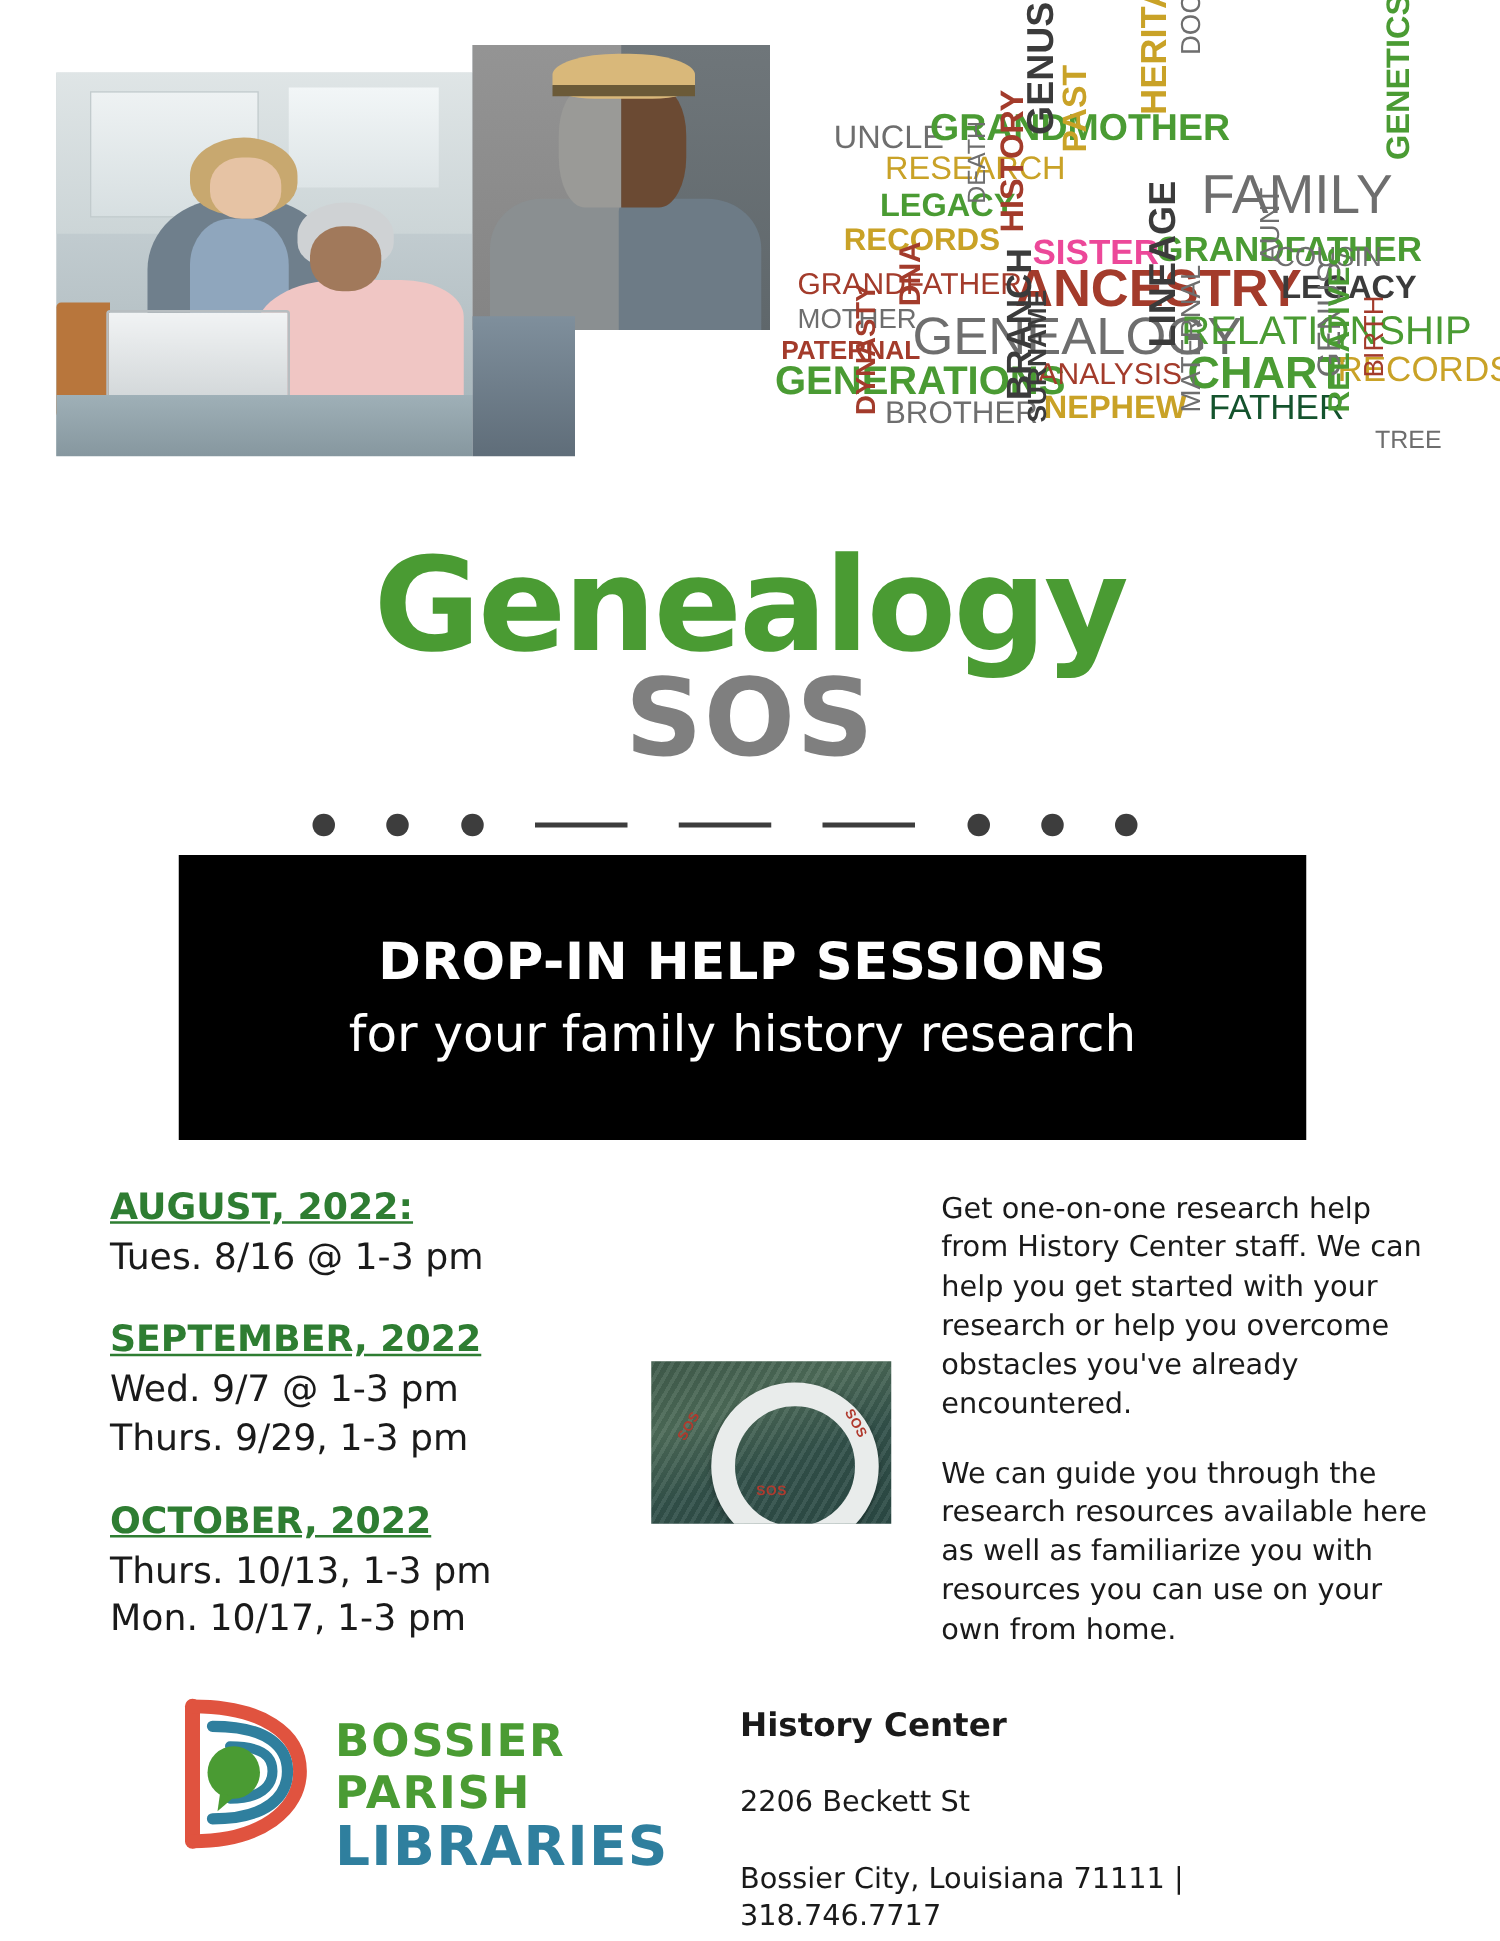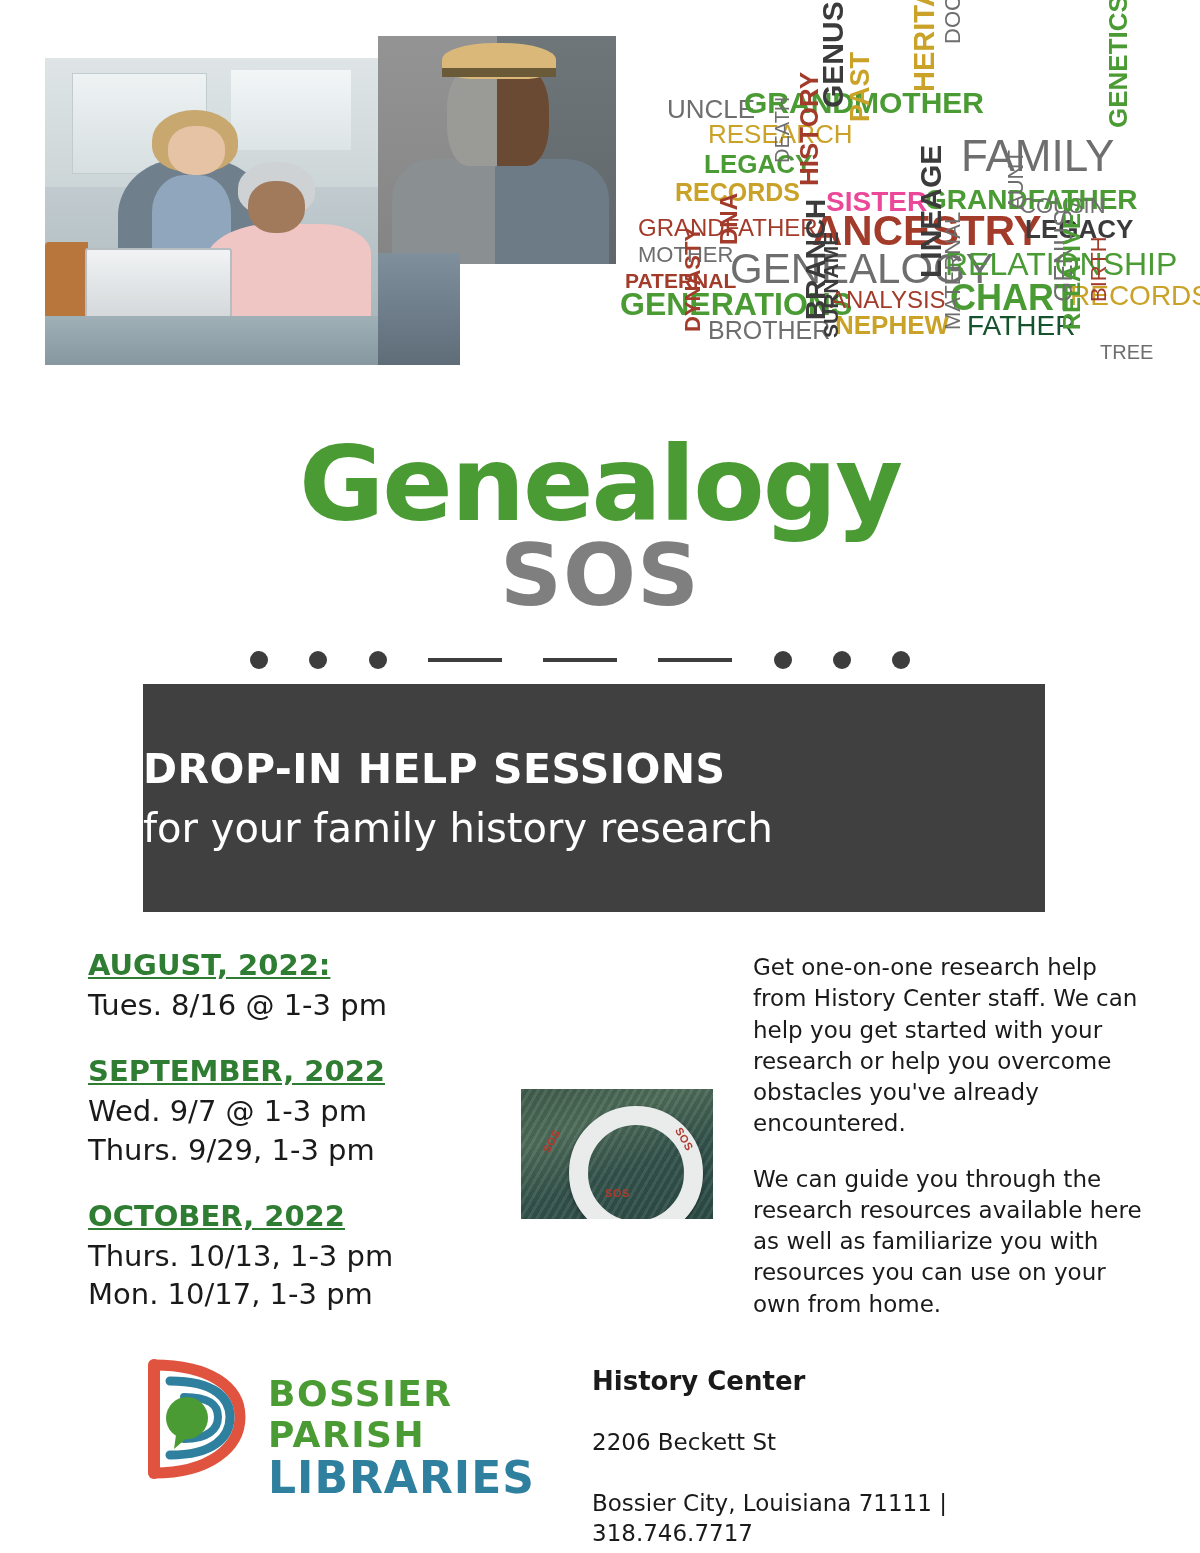--- a/index.html
+++ b/index.html
@@ -190,24 +190,24 @@
   .dash {
     width: 74px; height: 4px;
     background: #3d3d3d;
   }
 
   
   .banner {
     position: absolute;
     left: 143px; top: 684px;
     width: 902px; height: 228px;
-    background: #404040;
+    background: #000000;
     display: flex;
     flex-direction: column;
-    align-items: flex-start;
+    align-items: center;
     justify-content: center;
   }
   .banner-line1 {
     color: #ffffff;
     font-size: 41px;
     font-weight: bold;
     letter-spacing: 0.5px;
     font-family: "DejaVu Sans", sans-serif;
   }
   .banner-line2 {

